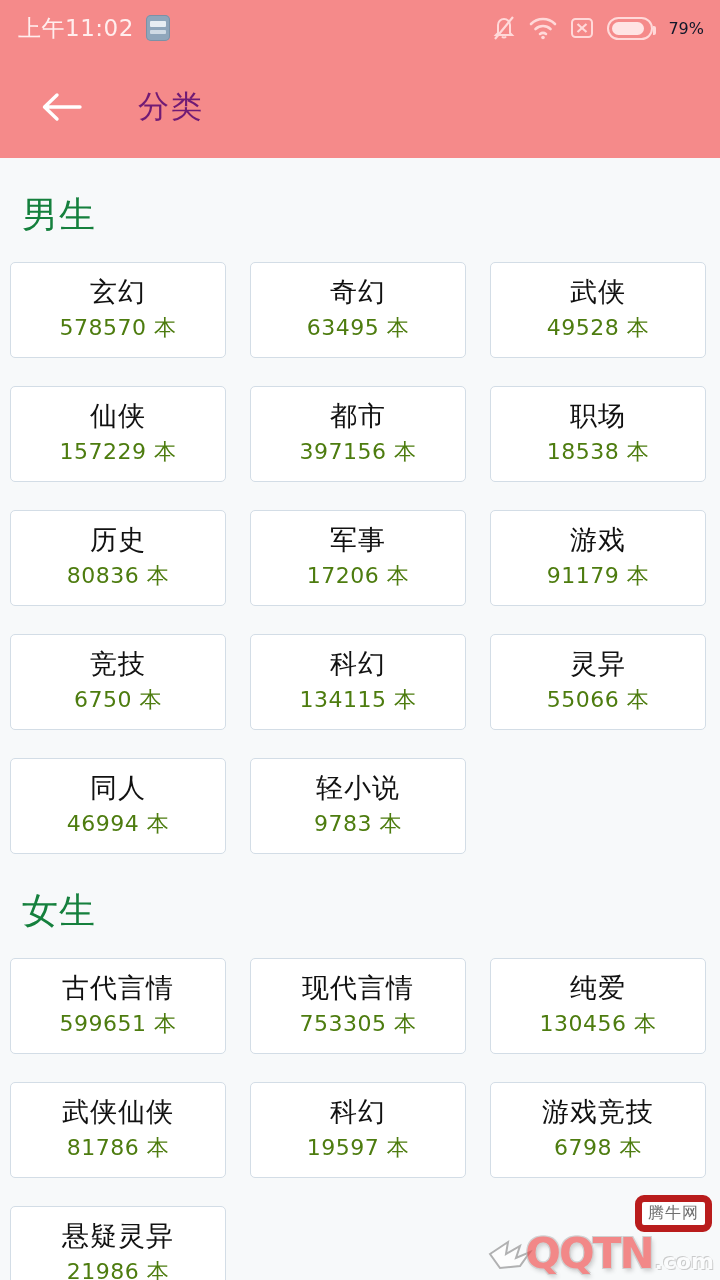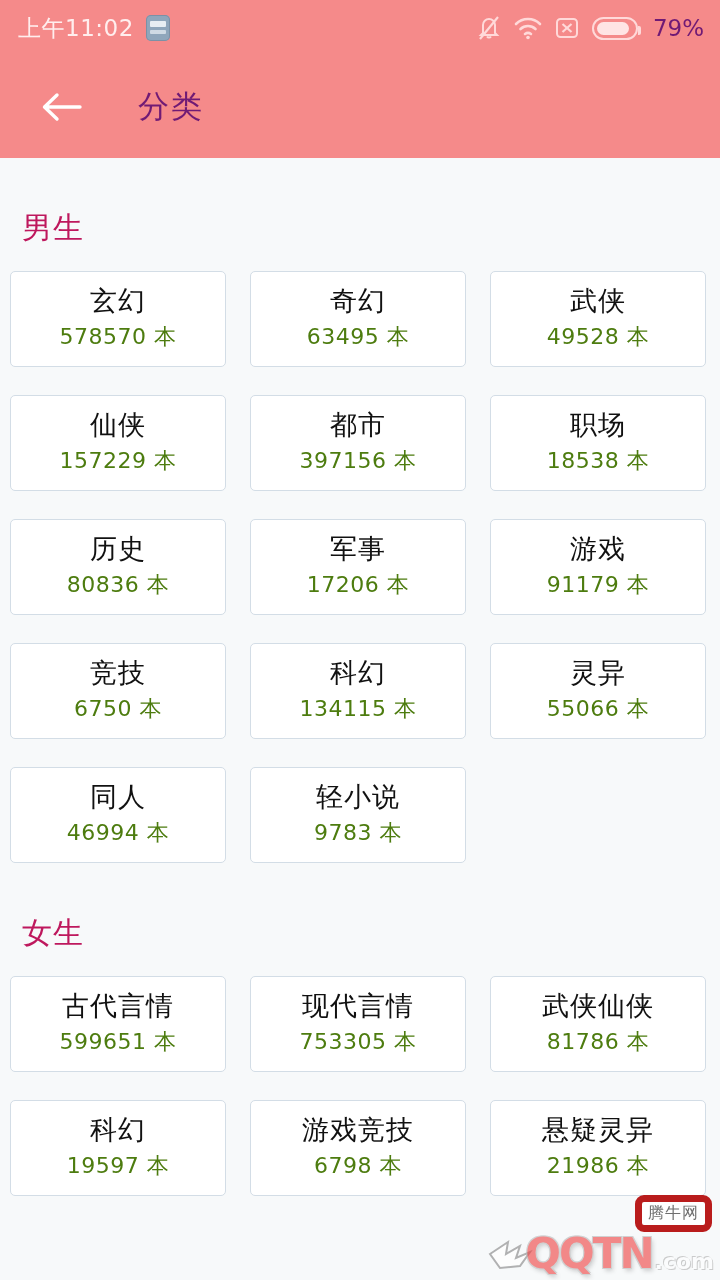--- a/index.html
+++ b/index.html
@@ -43,21 +43,21 @@
     width:46px; height:23px; border:2.5px solid #ffd9d9; border-radius:12px;
     position:relative; display:flex; align-items:center;
   }
   .sb-batt:after{
     content:""; position:absolute; right:-5px; top:7px; width:3px; height:9px;
     background:#ffd9d9; border-radius:0 2px 2px 0;
   }
   .sb-batt-fill{
     height:13px; width:32px; margin-left:3px; border-radius:7px; background:#ffe4e4;
   }
-  .sb-pct{ font-size:23px; color:#701a75; margin-left:2px; }
+  .sb-pct{ font-size:16px; color:#0f172a; margin-left:2px; }
 
   
   .appbar{
     height:102px;
     background:#f58a8a;
     display:flex;
     align-items:center;
     padding-left:36px;
     color:#ffffff;
   }
@@ -74,23 +74,23 @@
   }
 
   
   .content{
     height:1122px;
     background:#f7f9fa;
     overflow:hidden;
     position:relative;
   }
   .section-title{
-    font-size:30px;
-    color:#be185d;
-    padding:50px 0 0 22px;
+    font-size:36px;
+    color:#15803d;
+    padding:33px 0 0 22px;
     letter-spacing:1px;
   }
   .grid{
     display:grid;
     grid-template-columns:repeat(3, 216px);
     column-gap:24px;
     row-gap:28px;
     padding:22px 0 0 10px;
   }
   .cat-card{
@@ -276,20 +276,24 @@
   <div class="grid" id="grid-1">
       <div class="cat-card">
         <div class="cat-name">古代言情</div>
         <div class="cat-count">599651 本</div>
       </div>
       <div class="cat-card">
         <div class="cat-name">现代言情</div>
         <div class="cat-count">753305 本</div>
       </div>
       <div class="cat-card">
+        <div class="cat-name">纯爱</div>
+        <div class="cat-count">130456 本</div>
+      </div>
+      <div class="cat-card">
         <div class="cat-name">武侠仙侠</div>
         <div class="cat-count">81786 本</div>
       </div>
       <div class="cat-card">
         <div class="cat-name">科幻</div>
         <div class="cat-count">19597 本</div>
       </div>
       <div class="cat-card">
         <div class="cat-name">游戏竞技</div>
         <div class="cat-count">6798 本</div>

